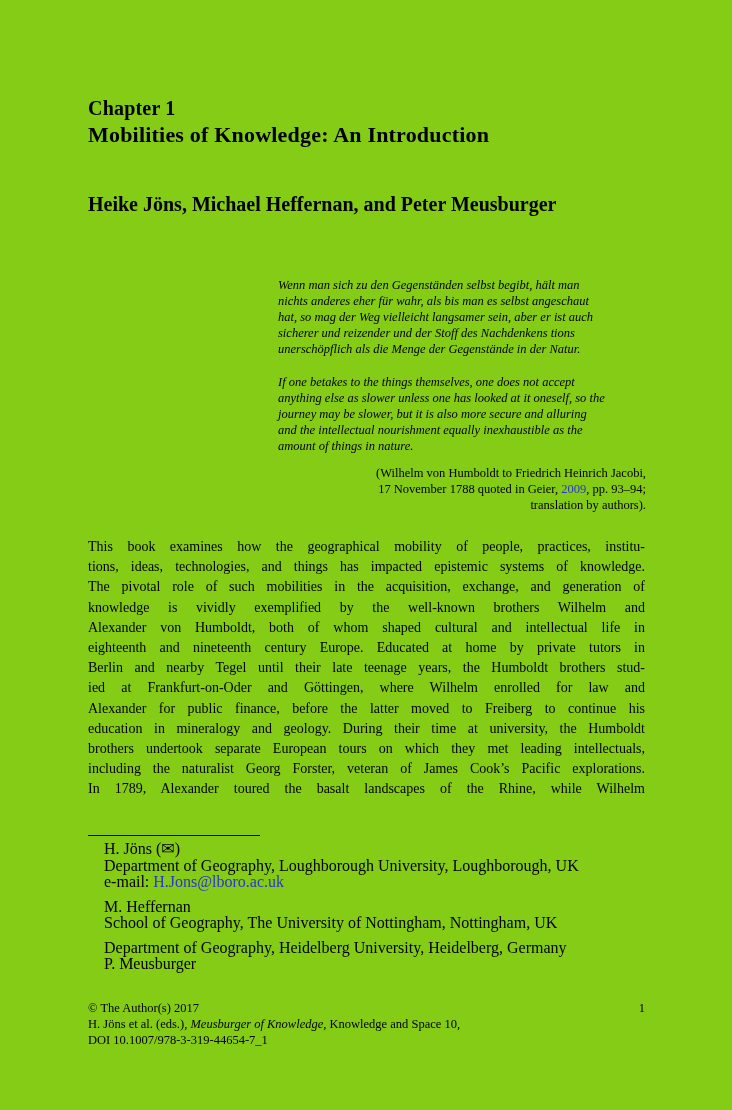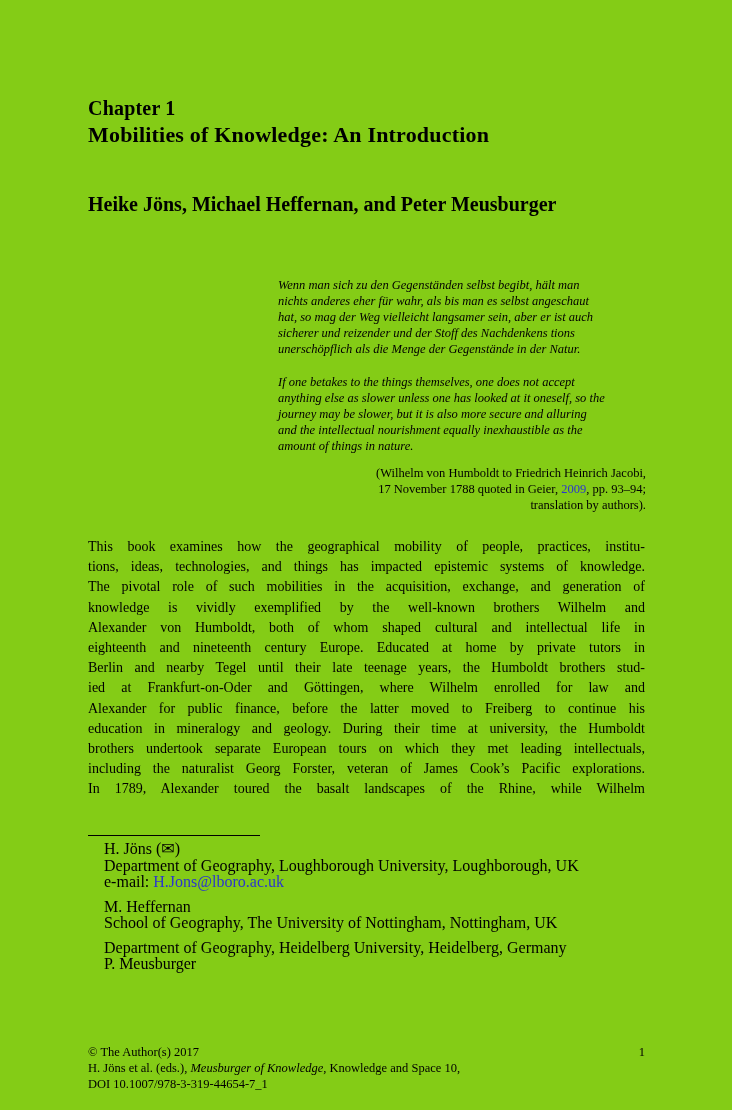--- a/index.html
+++ b/index.html
@@ -48,21 +48,21 @@
   .footnotes {
     position: absolute; left: 88px; top: 841px; width: 557px;
     font-size: 16px; line-height: 16.5px; margin-left: 16px;
   }
   .footnote-entry { margin-bottom: 8px; }
   .link { color: #2b36cf; text-decoration: none; }
   .footer {
     position: absolute; left: 88px; top: 1000px; width: 557px;
     font-size: 12.5px; line-height: 16px;
   }
-  .footer-line-1 { display: flex; justify-content: space-between; margin-top: 44px; }
+  .footer-line-1 { display: flex; justify-content: space-between; }
   .italic { font-style: italic; }
 </style>
 </head>
 <body>
 
 <div class="page">
 
   <div class="chapter-label">Chapter 1</div>
   <div class="chapter-title">Mobilities of Knowledge: An Introduction</div>
   <div class="authors">Heike Jöns, Michael Heffernan, and Peter Meusburger</div>

